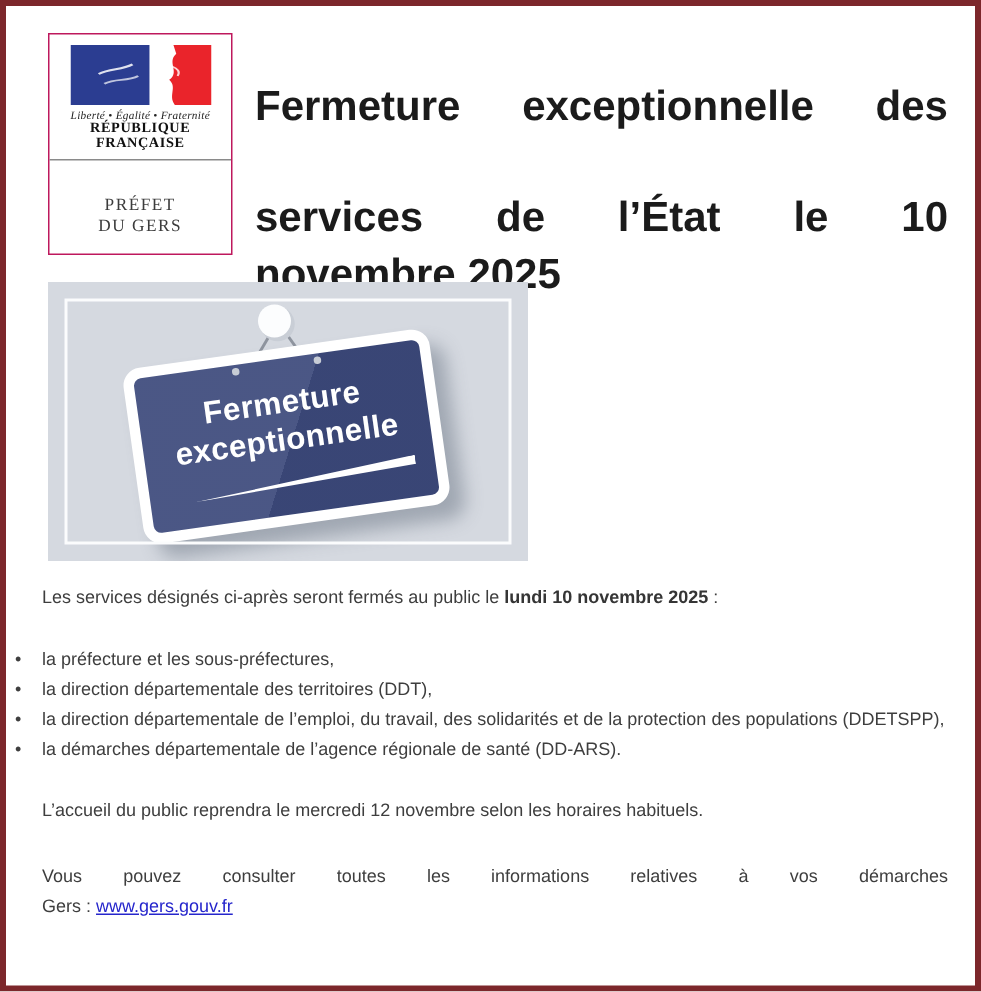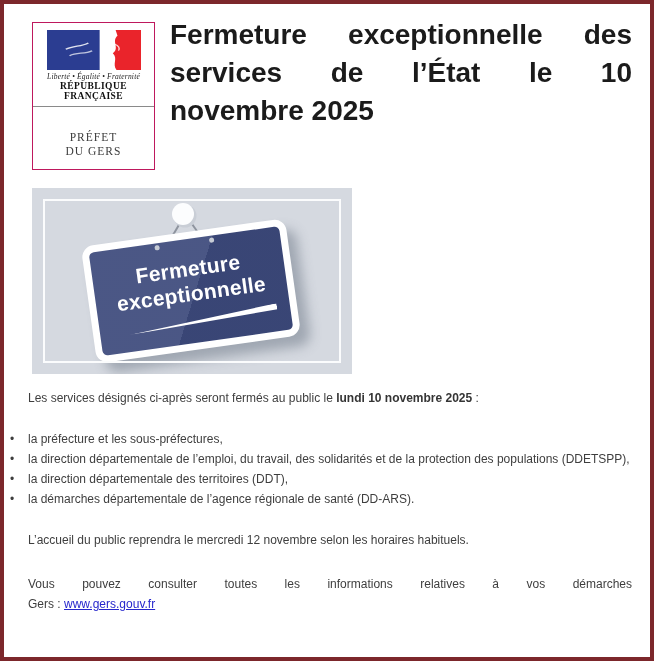--- a/index.html
+++ b/index.html
@@ -31,21 +31,21 @@
     font-family: "Liberation Serif", serif; font-weight: bold;
     font-size: 9.5px; color: #101010; letter-spacing: .4px; margin-top: 0;
   }
   .logo-divider { border: none; border-top: 1px solid #8a8a8a; margin-top: 5px; }
   .prefet {
     margin-top: 23px;
     font-family: "Liberation Serif", serif;
     font-size: 11.5px; color: #3c3c3c; letter-spacing: 1px; line-height: 14px;
   }
   .title { flex: 1; font-size: 28px; font-weight: bold; color: #1b1b1b; line-height: 38px; margin-top: -6px; }
-  .title .jl { text-align: justify; text-align-last: justify; }
+  .title .jl { text-align: justify; text-align-last: justify; margin-top: 36px; }
 
   
   .illustration {
     position: absolute; left: 28px; top: 184px;
     width: 320px; height: 186px;
     background: #d5d9e0; overflow: hidden;
   }
   .illustration .inset-border {
     position: absolute; inset: 11px;
     border: 2px solid #fbfcfd; pointer-events: none; z-index: 3;
@@ -140,22 +140,22 @@
         <div class="swoosh"></div>
       </div>
       <div class="inset-border"></div>
     </div>
 
     <div class="body-text">
       <p class="intro"><span>Les services désignés ci-après seront fermés au public le </span><b>lundi 10 novembre 2025</b><span> :</span></p>
 
       <ul class="services">
           <li>la préfecture et les sous-préfectures,</li>
+          <li>la direction départementale des territoires (DDT),</li>
           <li>la direction départementale de l’emploi, du travail, des solidarités et de la protection des populations (DDETSPP),</li>
-          <li>la direction départementale des territoires (DDT),</li>
           <li>la démarches départementale de l’agence régionale de santé (DD-ARS).</li>
         </ul>
 
       <p class="reopening">L’accueil du public reprendra le mercredi 12 novembre selon les horaires habituels.</p>
 
       <p class="info">
         <span class="jl" style="display:block">Vous pouvez consulter toutes les informations relatives à vos démarches</span>
         <span style="display:block"><span>Gers : </span><a>www.gers.gouv.fr</a></span>
       </p>
     </div>

